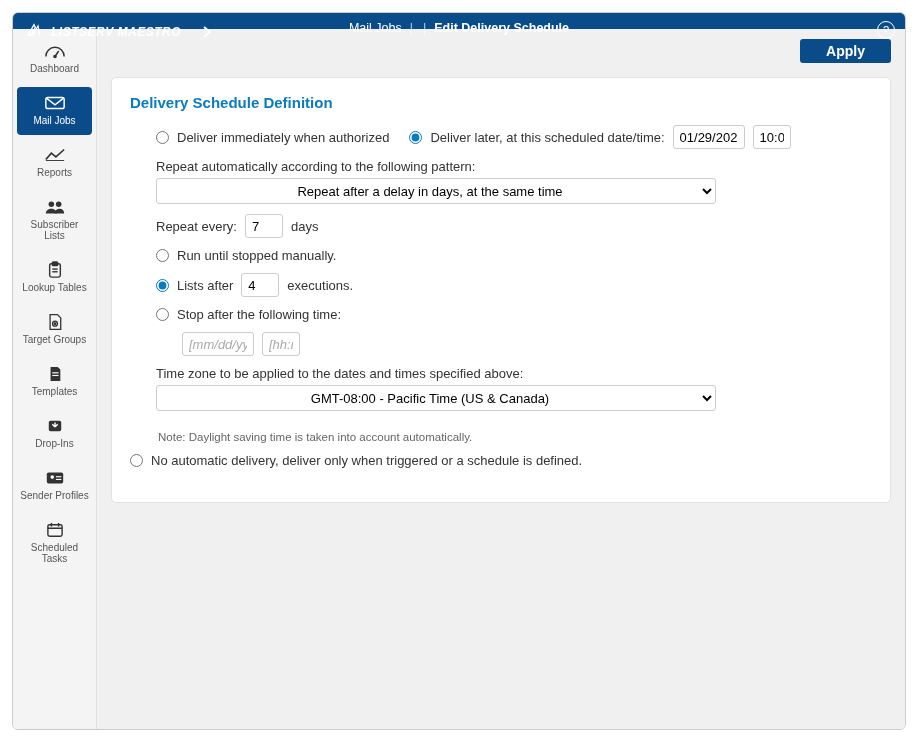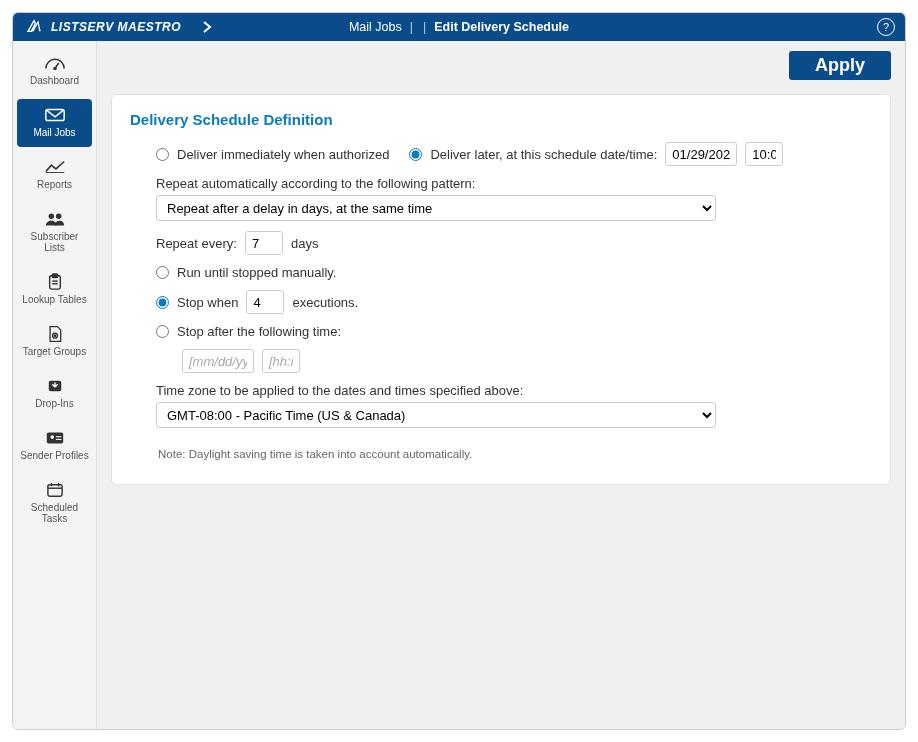--- a/index.html
+++ b/index.html
@@ -16,24 +16,24 @@
     border: 1px solid #ccc;
     border-radius: 6px;
     overflow: hidden;
     display: flex;
     flex-direction: column;
     background: #fff;
   }
   .topbar {
     background: #0a4c8a;
     color: #fff;
-    height: 28px;
+    height: 16px;
     display: flex;
-    align-items: center;
-    padding: 0 10px;
+    align-items: flex-start;
+    padding: 8px 10px;
     font-size: 13px;
     position: relative;
   }
   .topbar-left { display: flex; align-items: center; gap: 6px; }
   .brand { font-weight: 700; font-style: italic; letter-spacing: 0.5px; font-size: 12px; }
   .chevron-btn { width: 20px; display:flex; justify-content:center; align-items:center; cursor:pointer; margin-left:10px;}
   .crumbs { position:absolute; left:50%; transform:translateX(-50%); display:flex; align-items:center; gap:6px; font-size:12.5px;}
   .crumb-sep { opacity:0.7; padding:0 2px;}
   .crumb-strong { font-weight:700; }
   .help-icon { margin-left:auto; width:18px; height:18px; border:1.5px solid #fff; border-radius:50%; display:flex; align-items:center; justify-content:center; font-size:11px; cursor:pointer;}
@@ -63,21 +63,21 @@
   }
   .side-icon { width:22px; height:18px; display:flex; align-items:center; justify-content:center; margin-bottom:3px;}
   .main {
     flex:1; background:#f0f0f0;
     padding: 10px 14px;
     overflow:auto;
   }
   .action-bar { display:flex; justify-content:flex-end; margin-bottom:14px;}
   .btn-apply {
     background:#0a4c8a; color:#fff; border:none;
-    padding: 4px 26px; font-size:18px; font-weight:600;
+    padding: 4px 26px; font-size:14px; font-weight:600;
     border-radius:3px; cursor:pointer;text-align:right;
   }
   .panel {
     background:#fff;
     border:1px solid #e2e2e2;
     border-radius:5px;
     padding: 16px 18px 24px 18px;
   }
   .panel-title { color:#0a7bbd; font-weight:600; font-size:15px; margin-bottom:14px;}
   .row { display:flex; align-items:center; gap:8px; margin-bottom:10px; font-size:13px;}
@@ -89,21 +89,21 @@
   }
   input.w-date { width:72px;text-align:center; }
   input.w-time { width:38px; }
   input.w-num  { width:38px; text-align:left; }
   input::placeholder { color:#aaa; font-style:italic; }
   select {
     border:1px solid #ccc; border-radius:3px;
     padding:3px 6px; font-size:13px; height:26px;
     background:#fff;
   }
-  .select-full { width: 560px; display:block;}
+  .select-full { width: 560px; display:block;text-align:center;}
   .label-block { font-size:13px; color:#333; }
   .note { font-size:11.5px; color:#666; margin-left:2px; margin-top:4px; }
   .sub-group { margin-left:26px; }
 </style>
 </head>
 <body>
 
 <div class="app-frame">
 
   <div class="topbar">
@@ -194,20 +194,30 @@
         <span class="side-icon">
           <svg width="18" height="18" viewBox="0 0 20 22" fill="none" stroke="#333" stroke-width="1.6">
             <path d="M4 2h9l4 4v14H4z"></path>
               <circle cx="10" cy="13" r="3"></circle>
               <circle cx="10" cy="13" r="1" fill="#333"></circle>
           </svg>
         </span>
         <span>Target Groups</span>
       </div>
 
+      <div class="side-item">
+        <span class="side-icon">
+          <svg width="16" height="18" viewBox="0 0 18 20" fill="#333">
+            <path d="M4 2h8l3 3v13H4z"></path>
+              <rect x="6" y="8" width="7" height="1.3" fill="#fff"></rect>
+              <rect x="6" y="11" width="7" height="1.3" fill="#fff"></rect>
+          </svg>
+        </span>
+        <span>Templates</span>
+      </div>
 
       <div class="side-item">
         <span class="side-icon">
           <svg width="18" height="16" viewBox="0 0 20 18" fill="#333">
             <rect x="3" y="3" width="14" height="12" rx="2"></rect>
               <path d="M10 5v5m0 0l-3-3m3 3l3-3" stroke="#fff" stroke-width="1.6" fill="none"></path>
           </svg>
         </span>
         <span>Drop-Ins</span>
       </div>
@@ -248,21 +258,21 @@
         <div class="panel-title">Delivery Schedule Definition</div>
 
 
         <div class="sub-group">
 
           <div class="row">
             <input type="radio" name="when" style="">
             <span>Deliver immediately when authorized</span>
             <span style="width:4px"></span>
             <input type="radio" name="when" checked="" style="">
-            <span>Deliver later, at this schedule date/time:</span>
+            <span>Deliver later, at this scheduled date/time:</span>
             <input type="text" class="w-date" value="01/29/2025" style="">
             <input type="text" class="w-time" value="10:00" style="">
           </div>
 
           <div class="row" style="margin-bottom:4px">
             <span>Repeat automatically according to the following pattern:</span>
           </div>
           <div class="row">
             <select class="select-full">
               <option>Repeat after a delay in days, at the same time</option>
@@ -275,21 +285,21 @@
             <span>days</span>
           </div>
 
           <div class="row">
             <input type="radio" name="stop" style="">
             <span>Run until stopped manually.</span>
           </div>
 
           <div class="row">
             <input type="radio" name="stop" checked="" style="">
-            <span>Stop when</span>
+            <span>Lists after</span>
             <input type="text" class="w-num" value="4" style="">
             <span>executions.</span>
           </div>
 
           <div class="row">
             <input type="radio" name="stop" style="">
             <span>Stop after the following time:</span>
           </div>
           <div class="row indent-1">
             <input type="text" class="w-date" placeholder="[mm/dd/yyyy]" style="">
@@ -300,17 +310,21 @@
             <span>Time zone to be applied to the dates and times specified above:</span>
           </div>
           <div class="row" style="margin-bottom:20px">
             <select class="select-full">
               <option>GMT-08:00 - Pacific Time (US &amp; Canada)</option>
             </select>
           </div>
           <div class="note">Note: Daylight saving time is taken into account automatically.</div>
         </div>
 
+        <div class="row" style="margin-top:10px">
+          <input type="radio" name="top" style="">
+          <span>No automatic delivery, deliver only when triggered or a schedule is defined.</span>
+        </div>
 
       </div>
     </div>
   </div>
 </div>
 
 </body></html>

